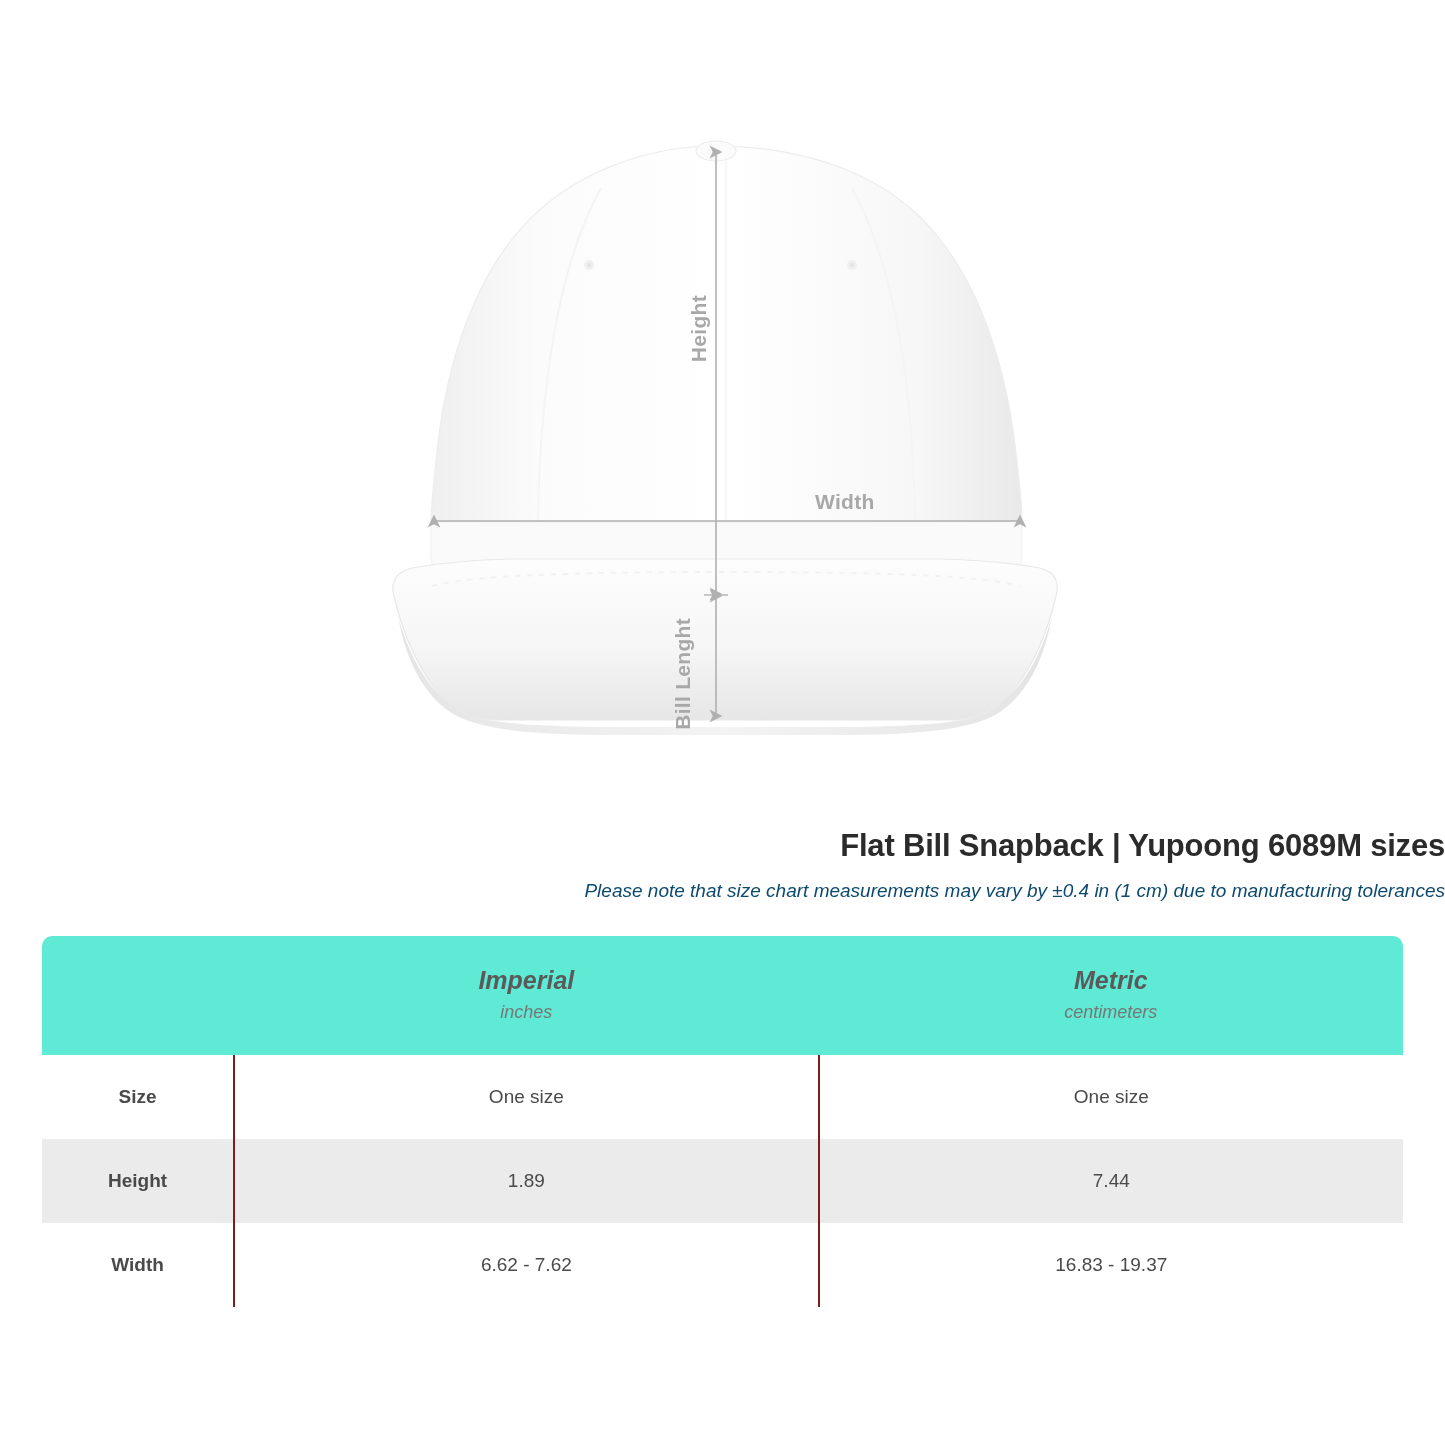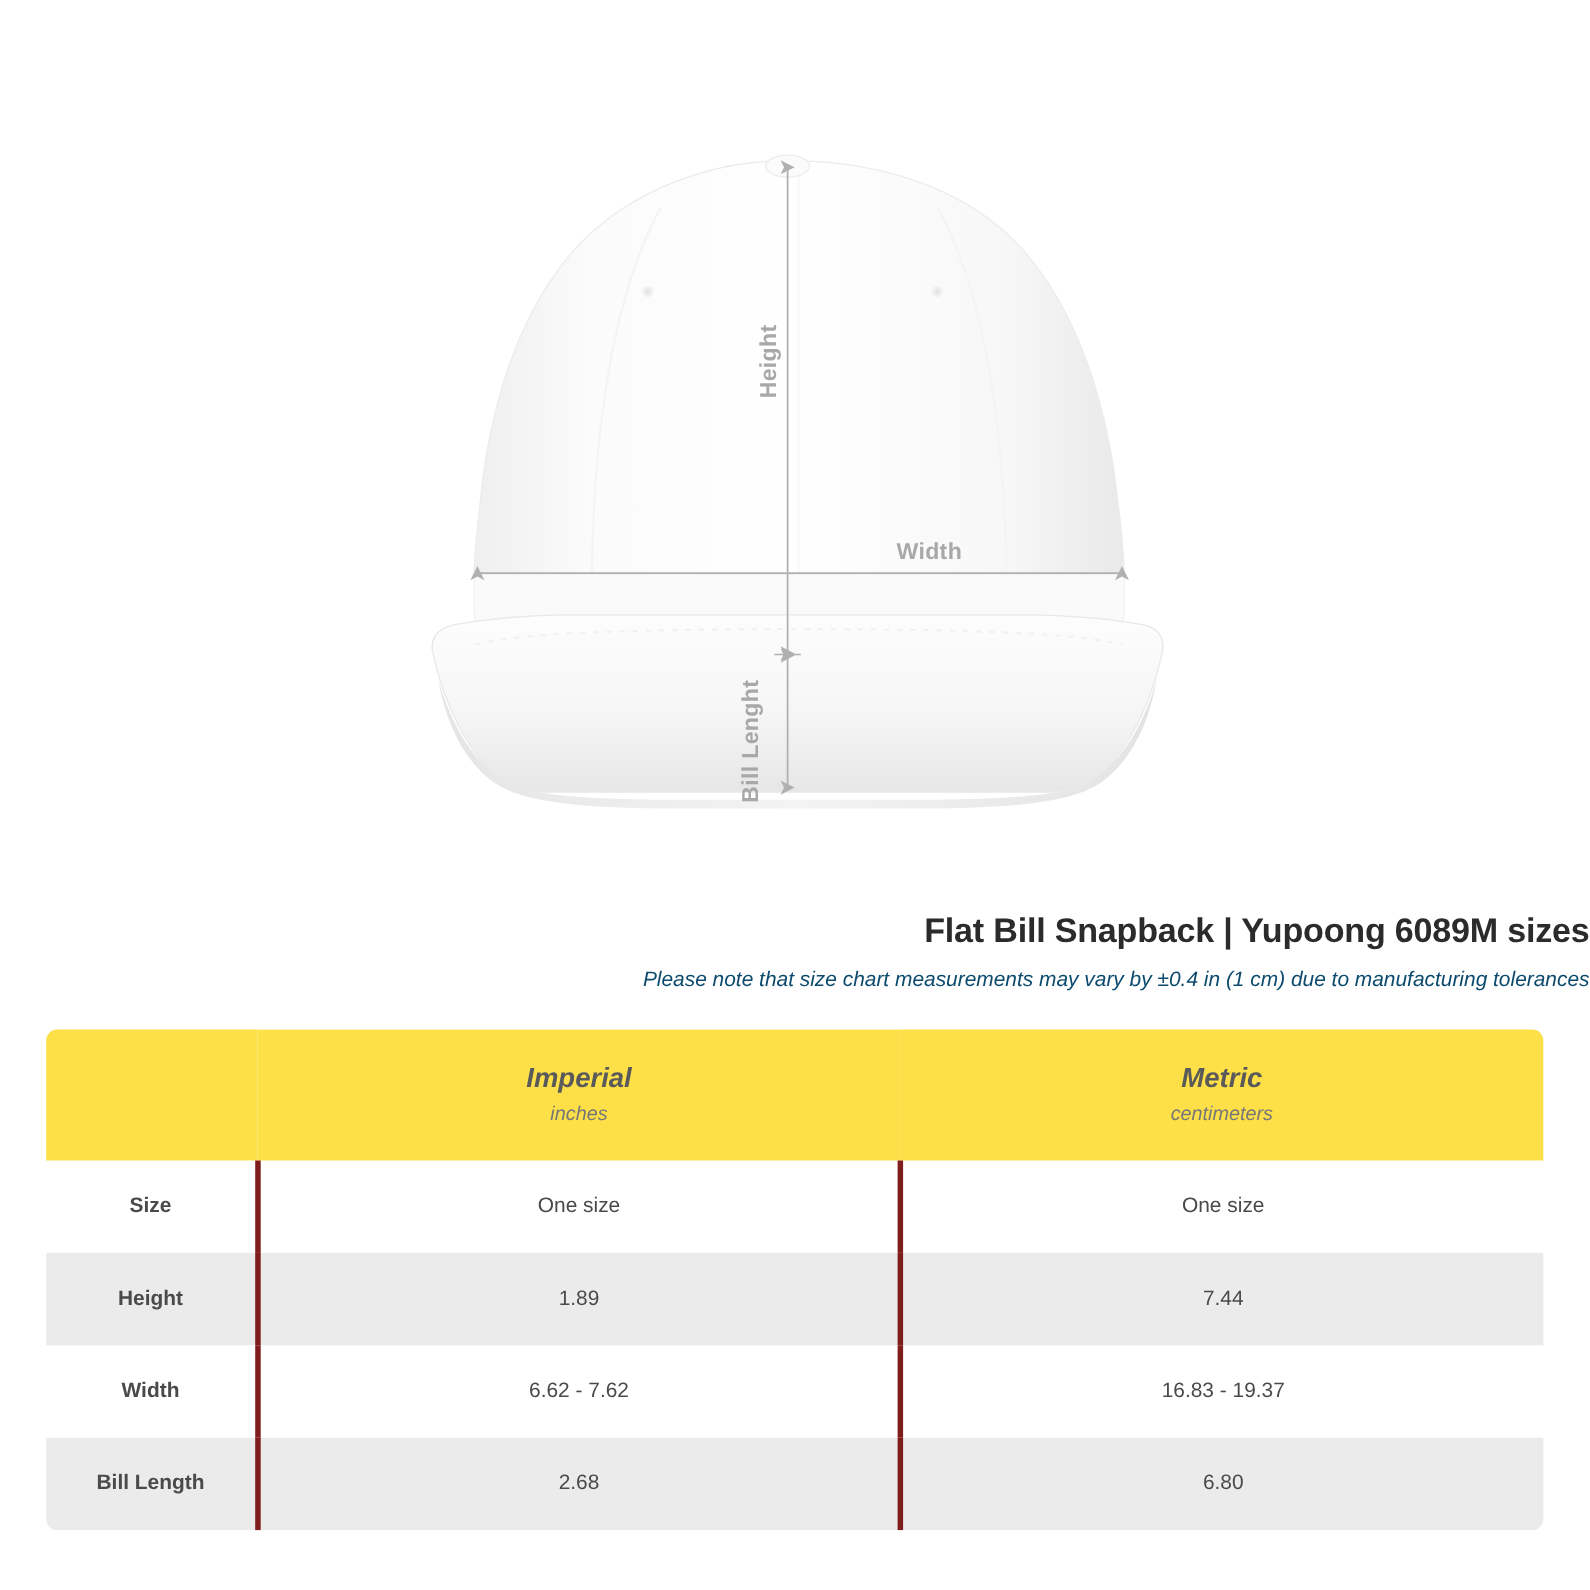--- a/index.html
+++ b/index.html
@@ -89,21 +89,21 @@
   }
   table.size-table {
     width: 1361px;
     border-collapse: collapse;
     table-layout: fixed;
   }
   table.size-table col.c-label { width: 192px; }
   table.size-table col.c-val   { width: 584px; }
 
   .size-table thead th {
-    background: #fde047;
+    background: #5eead4;
     padding: 30px 0 32px 0;
     text-align: center;
     font-weight: normal;
     vertical-align: middle;
   }
   .size-table thead th.blank-head {
     border-top-left-radius: 10px;
     border-bottom-left-radius: 0;
   }
   .size-table thead th.last-head {
@@ -122,21 +122,21 @@
     font-style: italic;
     color: #777777;
     margin-top: 7px;
   }
 
   .size-table tbody td {
     text-align: center;
     font-size: 19px;
     color: #4a4a4a;
     padding: 31px 0;
-    border-right: 5px solid #7f1d1d;
+    border-right: 2px solid #7f1d1d;
   }
   .size-table tbody td.row-label {
     font-weight: bold;
     color: #4a4a4a;
   }
   .size-table tbody td:last-child {
     border-right: none;
   }
   .size-table tbody tr.alt td {
     background: #ebebeb;
@@ -284,22 +284,17 @@
         <tr class="alt">
           <td class="row-label">Height</td>
           <td>1.89</td>
           <td>7.44</td>
         </tr>
         <tr>
           <td class="row-label">Width</td>
           <td>6.62 - 7.62</td>
           <td>16.83 - 19.37</td>
         </tr>
-        <tr class="alt">
-          <td class="row-label">Bill Length</td>
-          <td>2.68</td>
-          <td>6.80</td>
-        </tr>
       </tbody>
     </table>
   </div>
 
 </div>
 
 </body></html>

